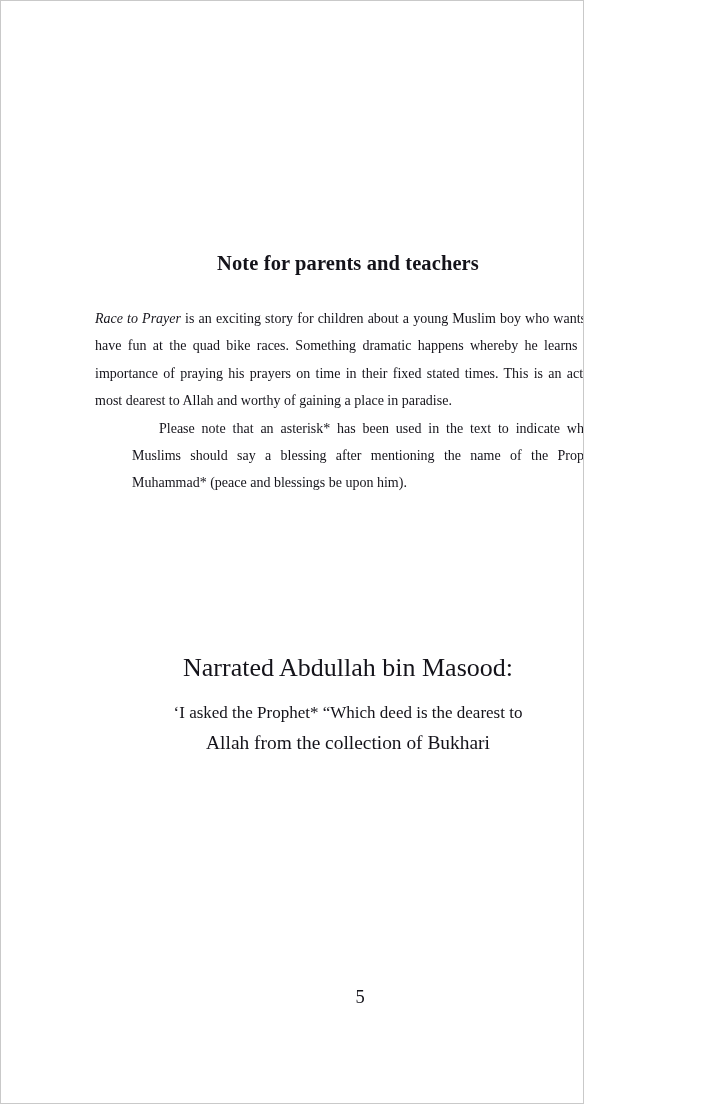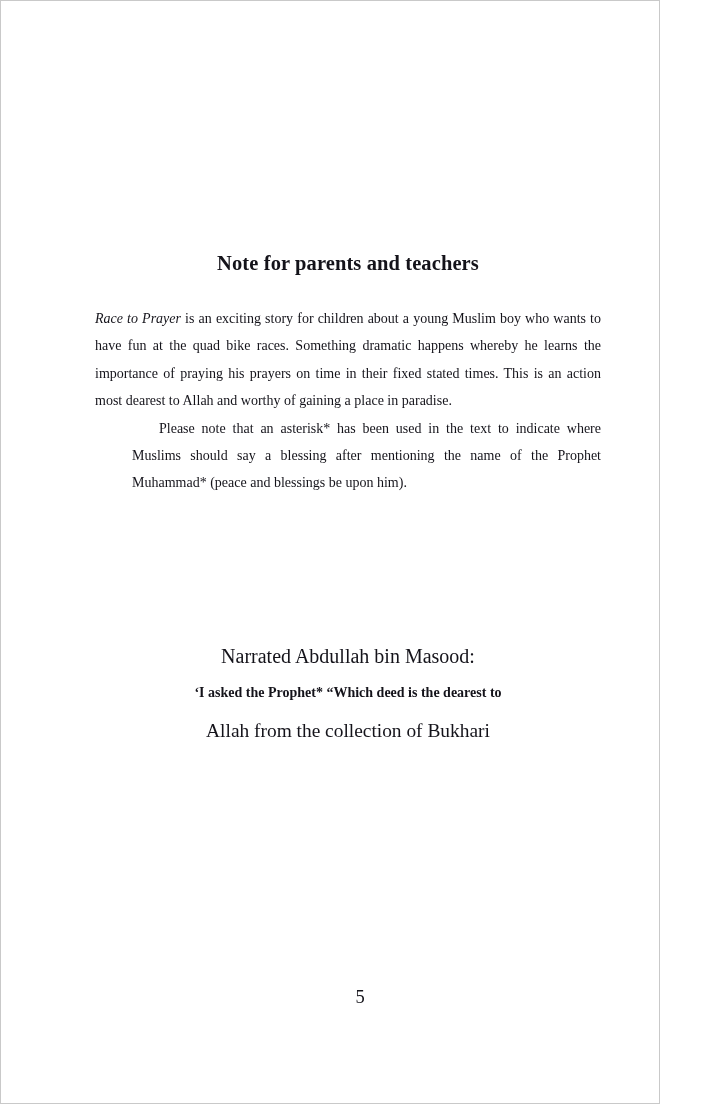--- a/index.html
+++ b/index.html
@@ -4,21 +4,21 @@
 <title>Race to Prayer — Note for parents and teachers</title>
 <style>
   html, body {
     margin: 0;
     padding: 0;
     background: #ffffff;
   }
 
   .page {
     position: relative;
-    width: 660px;
+    width: 584px;
     height: 1104px;
     margin: 0;
     background: #ffffff;
     box-sizing: border-box;
     border: 1px solid #c9c9c9;
     overflow: hidden;
     font-family: "Liberation Serif", "DejaVu Serif", serif;
     color: #14131a;
     -webkit-font-smoothing: antialiased;
   }
@@ -75,31 +75,31 @@
   
   .hadith-block {
     position: absolute;
     top: 637px;
     left: 0;
     width: 506px;
     text-align: center;
   }
 
   .hadith-narrator {
-    margin: 4px;
-    font-size: 20px;
+    margin: 16px;
+    font-size: 26px;
     line-height: 28px;
     font-weight: 400;
   }
 
   .hadith-quote {
-    margin: 8px;
-    font-size: 14px;
+    margin: 0;
+    font-size: 17px;
     line-height: 29.5px;
-    font-weight: 700;
+    font-weight: 400;
     padding: 0 2px;
   }
 
   .hadith-source {
     margin: 0;
     font-size: 19.4px;
     line-height: 29px;
     font-weight: 400;
   }
 

